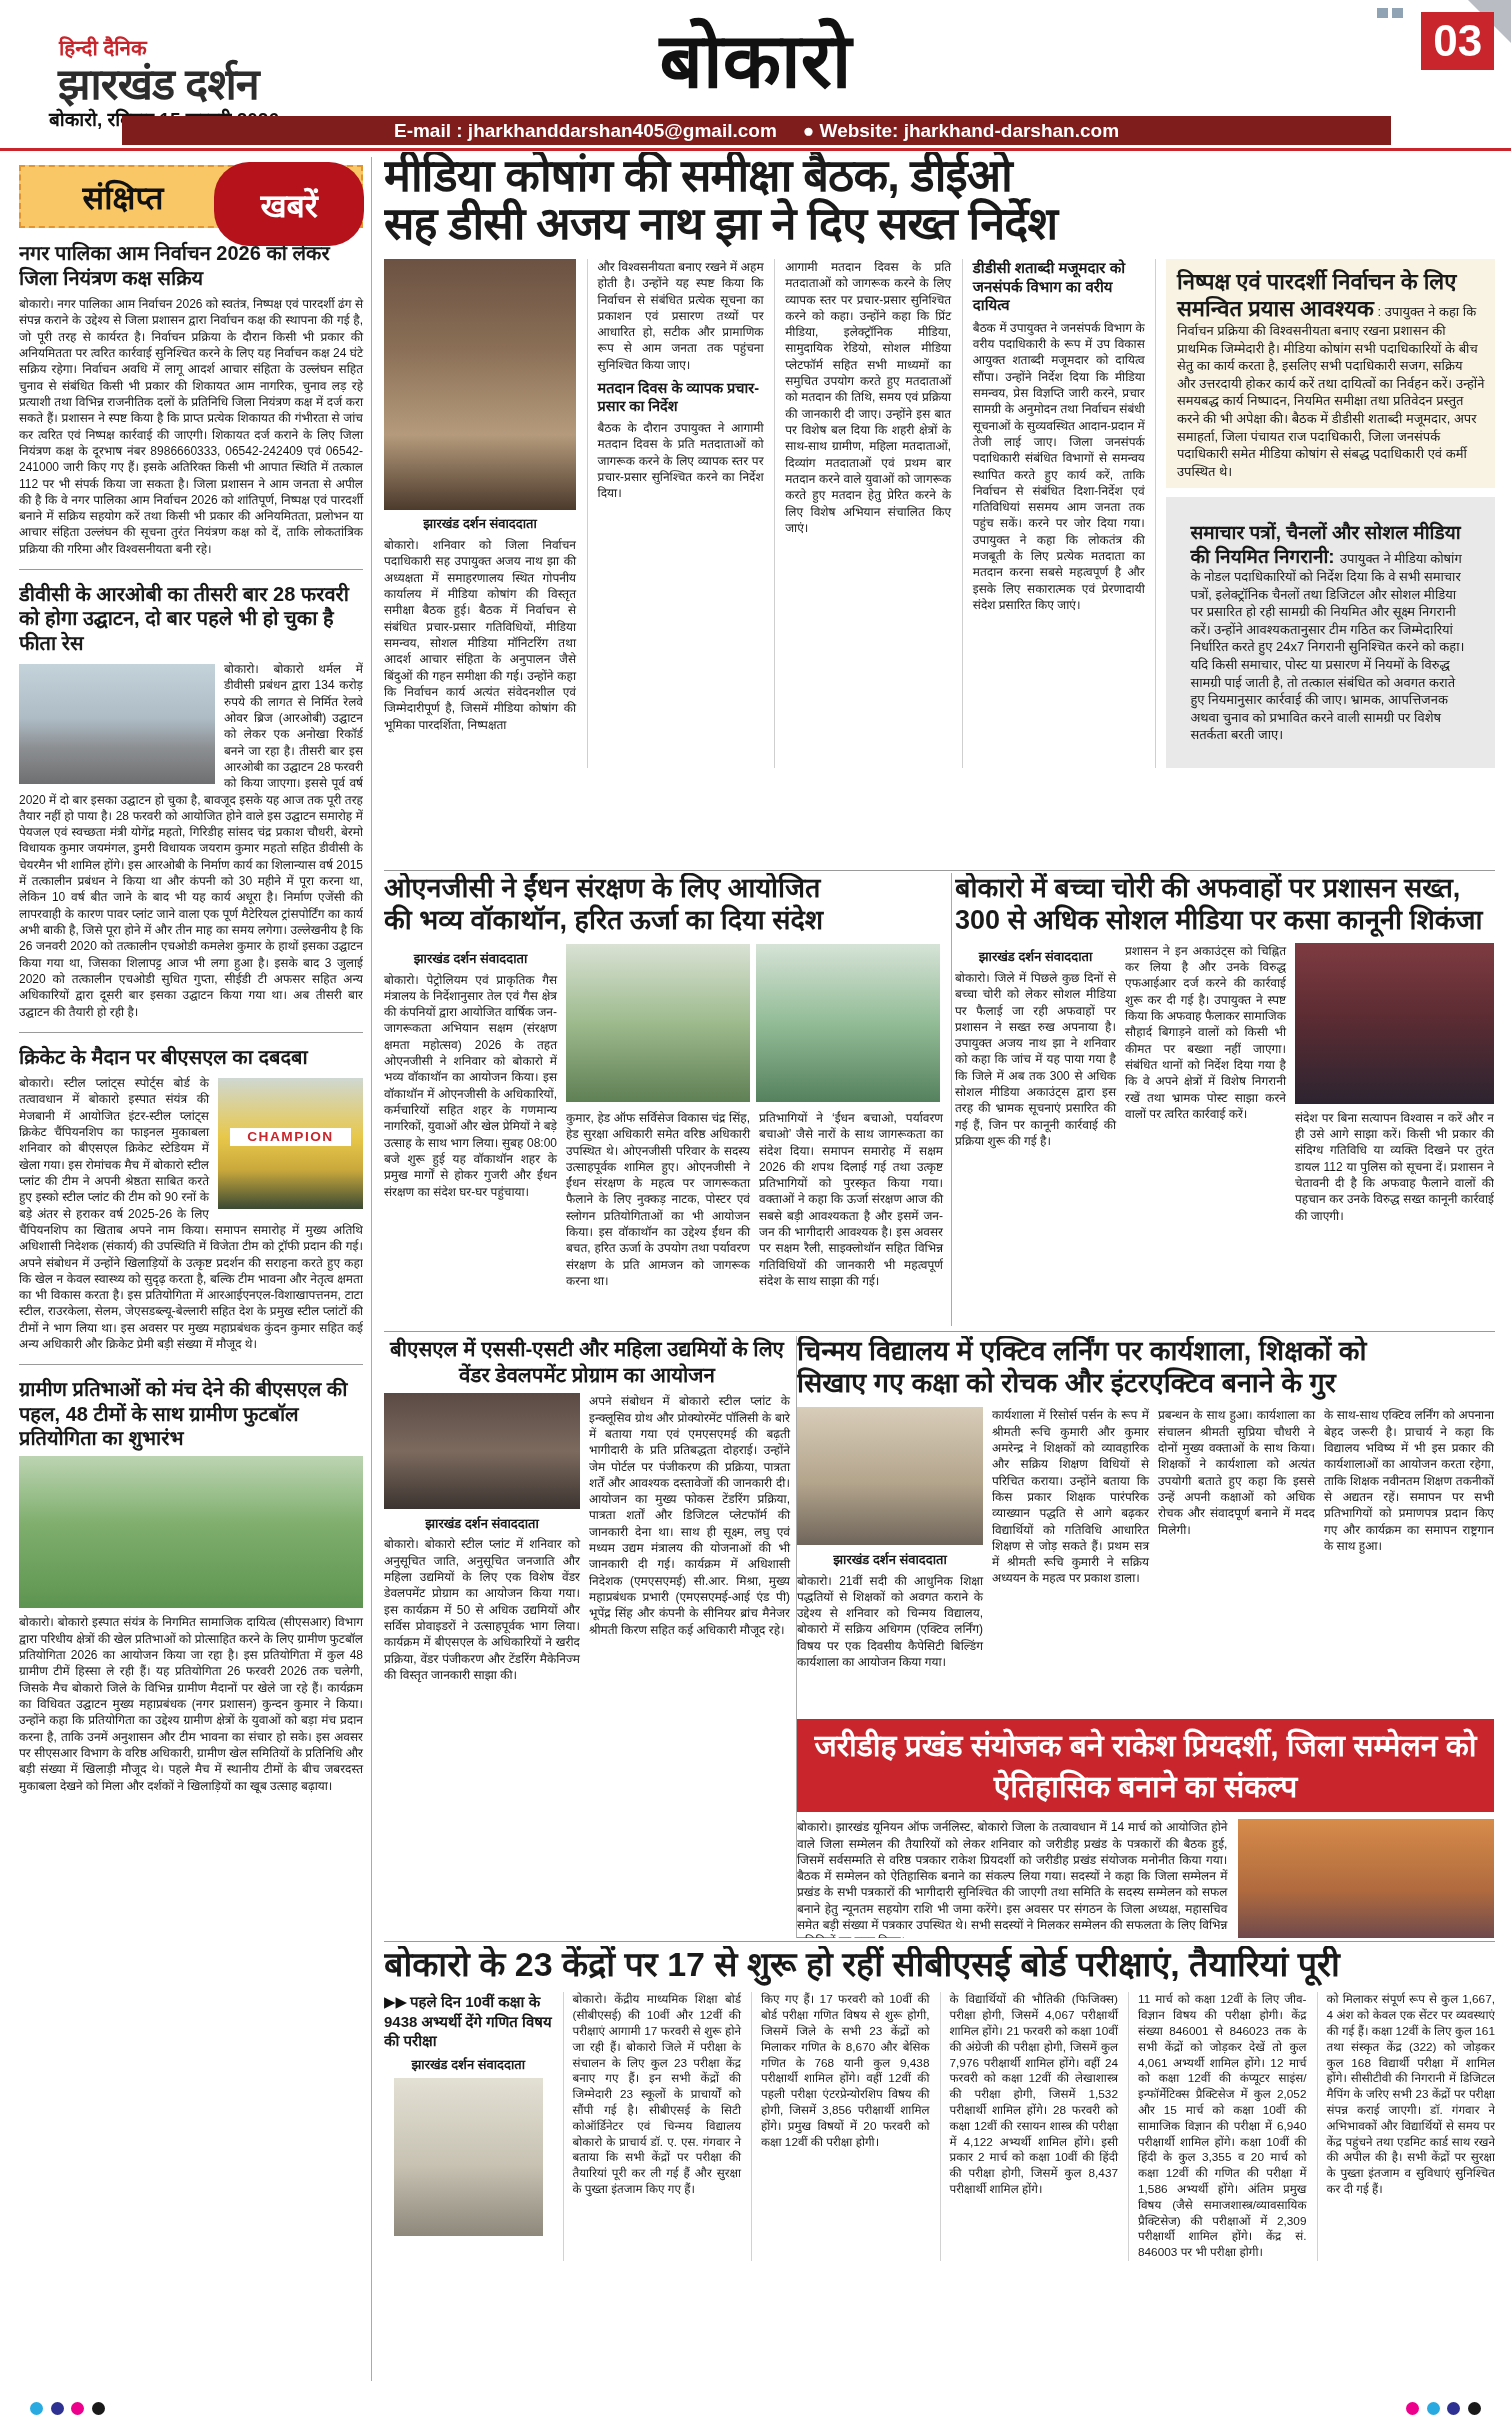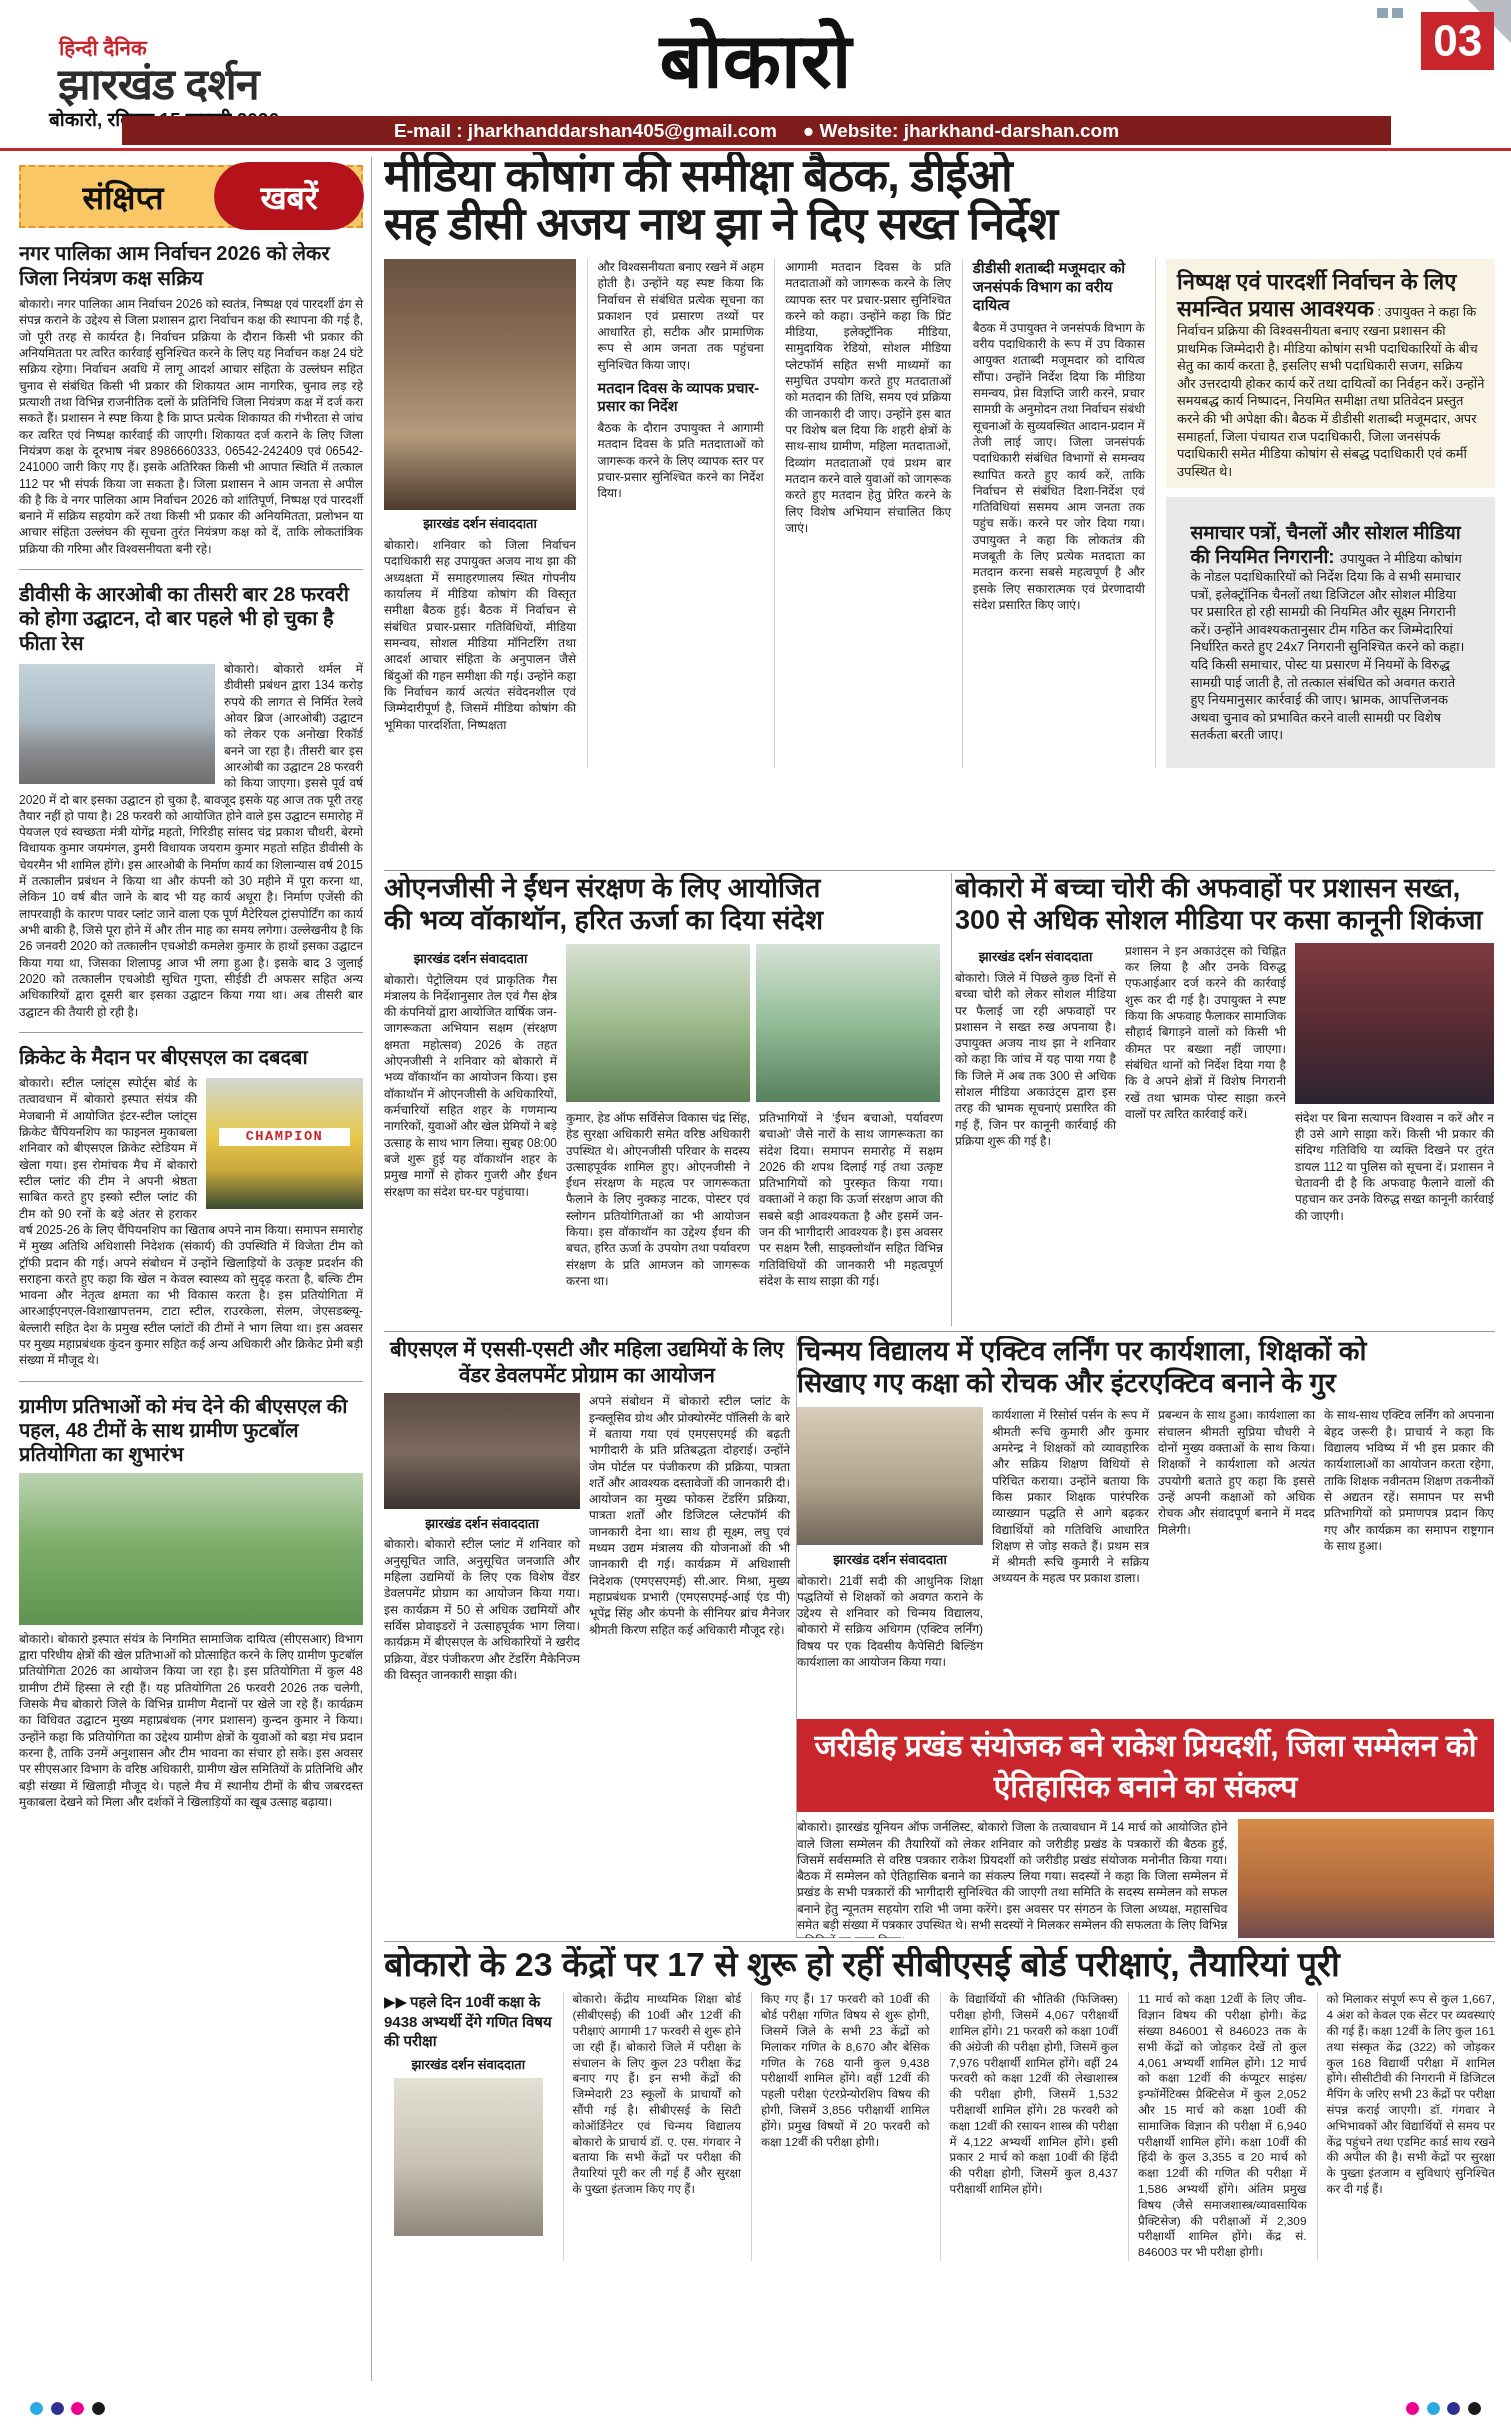--- a/index.html
+++ b/index.html
@@ -34,26 +34,26 @@
   .ph-group{background:linear-gradient(180deg,#d78c4a 0%,#b06a3e 50%,#4e3a54 100%);}
   .ph-cbse{background:linear-gradient(180deg,#e3e0d4 0%,#c7c2b2 55%,#8e887c 100%);}
   .banner-strip{position:absolute;left:8%;top:38%;width:84%;background:#fff;color:#c9252c;font-weight:bold;
                 font-size:13.7px;text-align:center;padding:1.5px 0;letter-spacing:1.5px;}
   
   #left-col{position:absolute;left:19px;top:157px;width:344px;height:2224px;padding-right:7.6px;
             border-right:1.5px solid #aaa;overflow:hidden;}
   .briefs-badge{position:relative;height:59px;background:#f9c765;border:2.3px dashed #e2952f;margin:7.6px 0 13.7px 0;}
   .briefs-left{position:absolute;left:0;top:0;width:60%;height:100%;display:flex;align-items:center;justify-content:center;
                font-size:32px;font-weight:bold;color:#111;}
-  .briefs-right{position:absolute;right:-3px;top:-4.6px;width:44%;height:68px;background:#b5121b;border-radius:35px;
+  .briefs-right{position:absolute;right:-3px;top:-4.6px;width:44%;height:84px;background:#b5121b;border-radius:35px;
                 display:flex;align-items:center;justify-content:center;color:#fff;font-size:32px;font-weight:bold;}
   .lhead{font-size:20px;font-weight:bold;line-height:1.22;margin:10.6px 0 6px 0;}
   .lsep{height:0.8px;background:#9a9a9a;margin:12px 0;}
   .float-l{float:left;width:196px;height:120px;margin:3px 9px 4.6px 0;}
-  .float-r{float:right;width:157px;height:131px;margin:3px 0 4.6px 9px;font-family:Liberation Mono, monospace;}
+  .float-r{float:right;width:145px;height:131px;margin:3px 0 4.6px 9px;}
   .full-ph{width:344px;height:152px;margin:4.6px 0 6px 0;}
   
   #lead-sec{position:absolute;left:384px;top:152px;width:1111px;height:713px;overflow:hidden;}
   .lead-h{font-size:45px;font-weight:bold;line-height:1.07;letter-spacing:-0.8px;}
   .lead-cols{display:flex;gap:10.6px;margin-top:10.6px;}
   .lc{flex:0 0 auto;}
   .lc+.lc{border-left:0.8px solid #cfcfcf;padding-left:10px;}
   .subhead{font-weight:bold;font-size:14.5px;line-height:1.25;margin:6px 0 4.6px 0;}
   .panel{background:#f8f3e2;padding:10.6px 10.6px 7.6px 10.6px;}
   .panel-h{font-size:22px;font-weight:bold;line-height:1.2;display:inline;}

